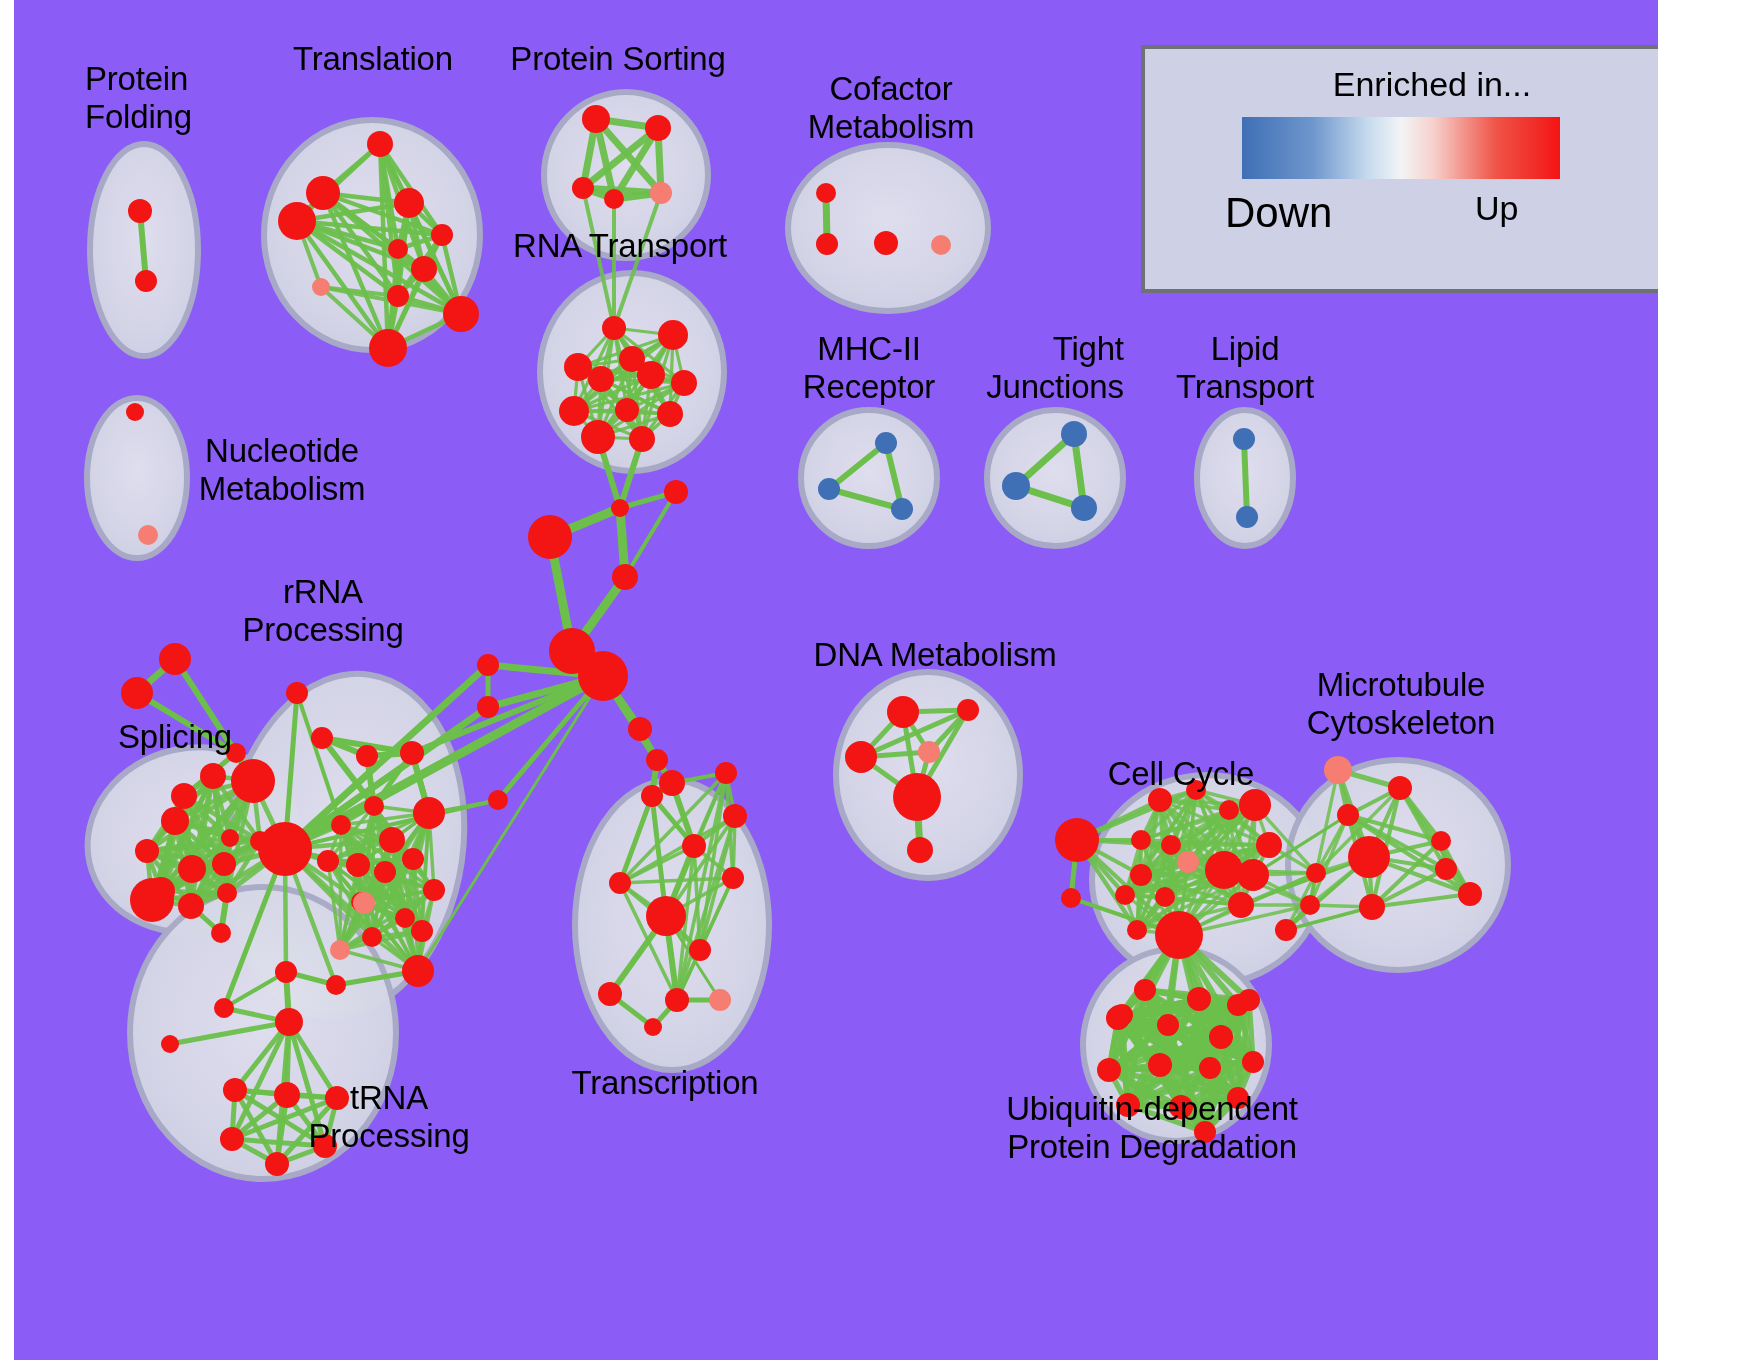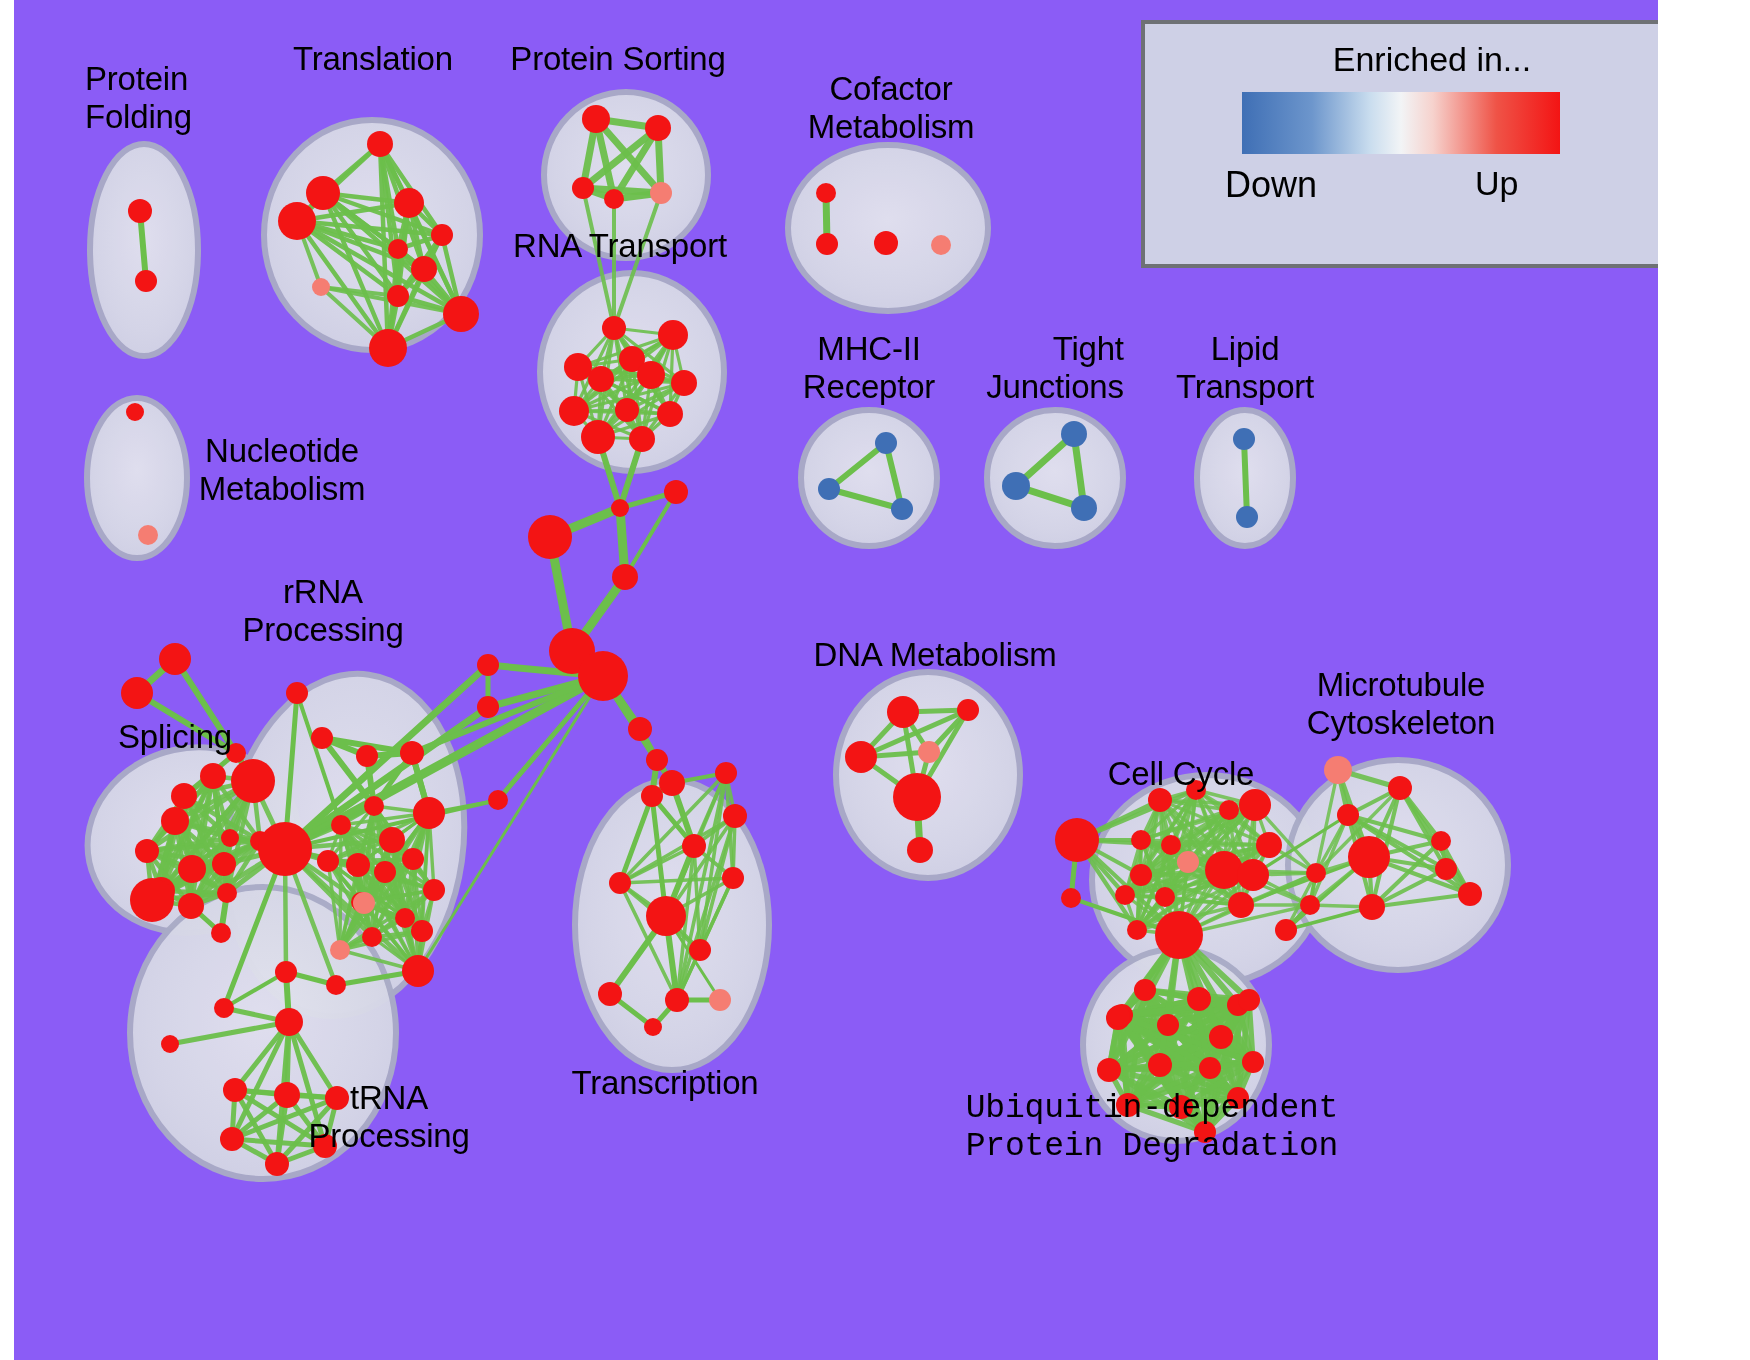--- a/index.html
+++ b/index.html
@@ -18,36 +18,36 @@
     color:#000;
     font-size:33px;
     line-height:1.14;
     font-weight:400;
     white-space:pre;
     letter-spacing:-0.2px;
   }
   .lbl.c{text-align:center;transform:translateX(-50%);}
   #legend{
     position:absolute;
-    left:1141px;top:20px;
+    left:1141px;top:45px;
     width:582px;height:248px;
     background:#ced0e6;
     border:4px solid #6e7175;
     box-sizing:border-box;
     text-decoration:underline;
   }
   #legend .lg-title{
     position:absolute;left:0;right:0;top:16px;
     text-align:center;font-size:34px;color:#000;
   }
   #legend .lg-bar{
     position:absolute;left:97px;top:68px;width:318px;height:62px;
     background:linear-gradient(to right,#3f6fb5 0%,#6d96cc 22%,#c8dcee 40%,#f2f4f6 50%,#f6d2cd 60%,#ef5347 80%,#f31414 100%);
   }
-  #legend .lg-down{position:absolute;left:80px;top:140px;font-size:36px;color:#000;}
+  #legend .lg-down{position:absolute;left:80px;top:140px;font-size:42px;color:#000;}
   #legend .lg-up{position:absolute;left:330px;top:140px;font-size:34px;color:#000;}
   #legend .lg-sub1{position:absolute;left:0;right:0;top:186px;text-align:center;font-size:27px;color:#000;}
   #legend .lg-sub2{position:absolute;left:0;right:0;top:219px;text-align:center;font-size:27px;color:#000;}
 </style>
 </head>
 <body>
 
 <div id="stage">
 
   <div id="leftstrip"></div>
@@ -1078,21 +1078,21 @@
       <div class="lbl c" style="left: 323px; top: 573px;">rRNA
 Processing</div>
       <div class="lbl" style="left: 118px; top: 718px;">Splicing</div>
       <div class="lbl c" style="left: 935px; top: 636px;">DNA Metabolism</div>
       <div class="lbl c" style="left: 1401px; top: 666px;">Microtubule
 Cytoskeleton</div>
       <div class="lbl c" style="left: 1181px; top: 755px;">Cell Cycle</div>
       <div class="lbl c" style="left: 665px; top: 1064px;">Transcription</div>
       <div class="lbl c" style="left: 389px; top: 1079px;">tRNA
 Processing</div>
-      <div class="lbl c" style="left: 1152px; top: 1090px; font-family: Liberation Mono, monospace;">Ubiquitin-dependent
+      <div class="lbl c" style="left: 1152px; top: 1090px;">Ubiquitin-dependent
 Protein Degradation</div>
     </div>
 
   <div id="legend">
     <div class="lg-title">Enriched in...</div>
     <div class="lg-bar"></div>
     <div class="lg-down">Down</div>
     <div class="lg-up">Up</div>
   </div>
 

